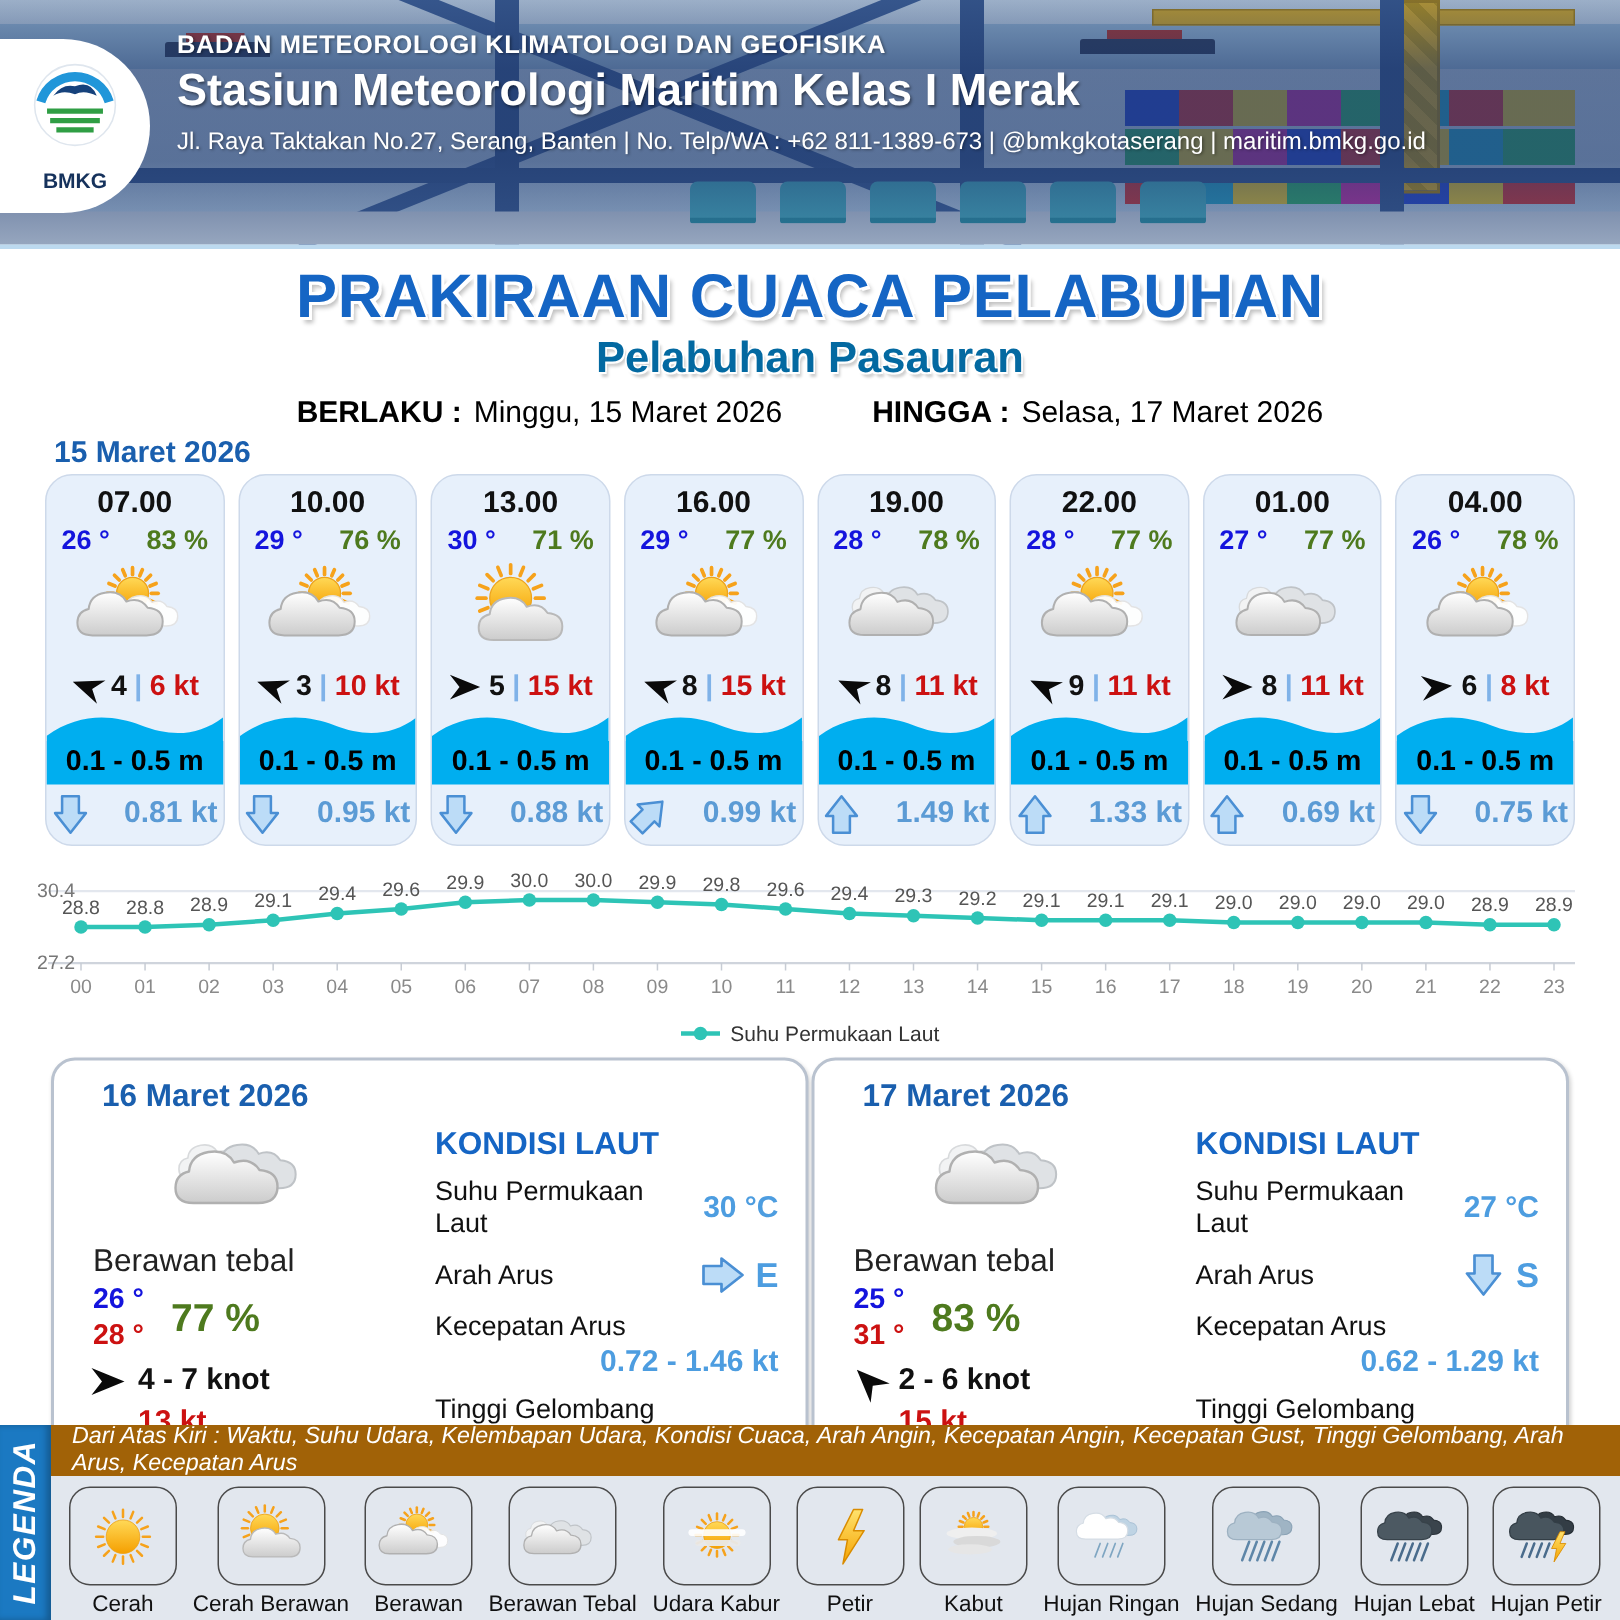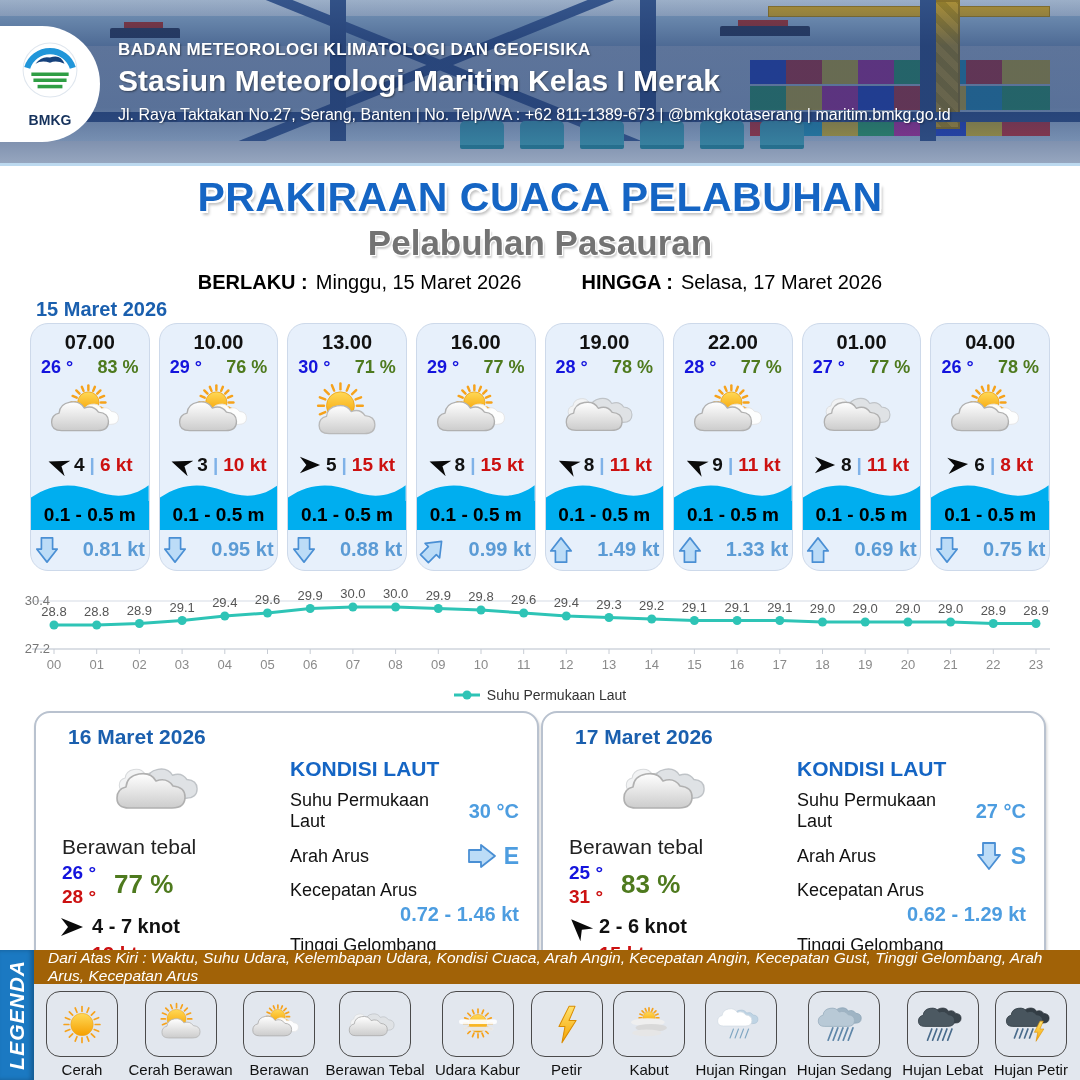--- a/index.html
+++ b/index.html
@@ -21,31 +21,31 @@
   .crane-arm{position:absolute;right:30px;top:6px;width:280px;height:9px;background:#e8b723;border:1px solid #b68c10;}
   .floor{position:absolute;left:0;right:0;bottom:0;height:22px;background:#ccd8e5;}
   .chairrow{position:absolute;display:flex;gap:16px;}
   .chair{width:44px;height:24px;background:#4cb6c6;border-radius:5px 5px 2px 2px;border-bottom:4px solid #2f97a8;}
   .hdr-overlay{position:absolute;inset:0;
       background:linear-gradient(180deg,rgba(25,50,102,.30) 0%,rgba(25,50,102,.62) 28%,rgba(25,50,102,.62) 66%,rgba(25,50,102,.30) 100%);}
   .logo{position:absolute;left:0;top:26px;width:100px;height:116px;background:#fff;
       border-radius:0 58px 58px 0;z-index:5;display:flex;flex-direction:column;align-items:center;justify-content:center;}
   .logo-mark{width:58px;height:58px;}
   .logo-text{font-weight:bold;font-size:14px;color:#16325c;margin-top:13px;}
-  .hdr-text{position:absolute;left:118px;top:40px;z-index:5;color:#fff;}
+  .hdr-text{position:absolute;left:118px;top:20px;z-index:5;color:#fff;}
   .hdr-org{font-size:17px;font-weight:bold;letter-spacing:.4px;text-shadow:1px 1px 2px rgba(0,0,0,.4);}
   .hdr-station{font-size:30px;font-weight:bold;margin-top:4px;text-shadow:1px 1px 2px rgba(0,0,0,.45);}
   .hdr-addr{font-size:16px;margin-top:8px;text-shadow:1px 1px 2px rgba(0,0,0,.4);}
   .hdr-divider{height:3px;background:#bcd9ef;}
 
   
   .titleblock{text-align:center;}
   .main-title{margin:8px 0 0;font-size:41px;font-weight:800;letter-spacing:.5px;color:#1565c4;
       text-shadow:2px 2px 0 #fff,-2px 2px 0 #fff,2px -2px 0 #fff,-2px -2px 0 #fff,3px 4px 3px rgba(0,0,0,.25);}
-  .sub-title{margin:2px 0 8px;font-size:35px;font-weight:800;color:#737373;
+  .sub-title{margin:2px 0 8px;font-size:29px;font-weight:800;color:#0369a1;
       text-shadow:1px 1px 0 #fff,-1px 1px 0 #fff,1px -1px 0 #fff,-1px -1px 0 #fff,2px 3px 2px rgba(0,0,0,.2);}
   .validity{display:flex;justify-content:center;gap:60px;font-size:20px;color:#000;}
   .validity .pair{display:flex;gap:8px;}
   .validity .lbl{font-weight:bold;}
 
   
   .day1-date{margin:4px 0 2px 36px;font-size:20px;font-weight:bold;color:#1a5fae;}
   .cards{display:flex;gap:9px;padding:0 30px;}
   .card{flex:1;height:246px;background:#e7f0fb;border:1.5px solid #cdd9ea;border-radius:18px;
       overflow:hidden;display:flex;flex-direction:column;}

